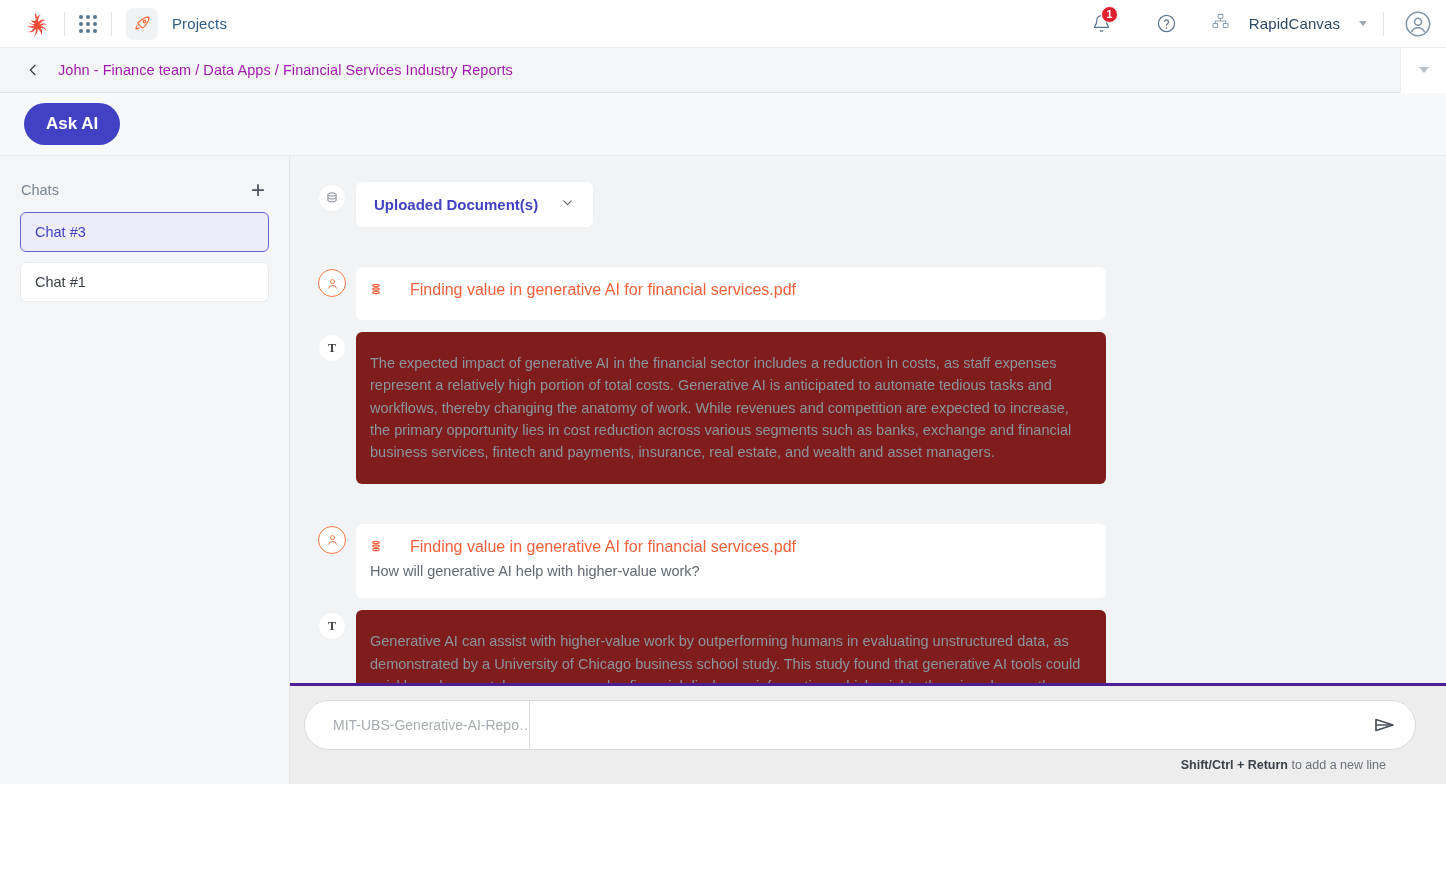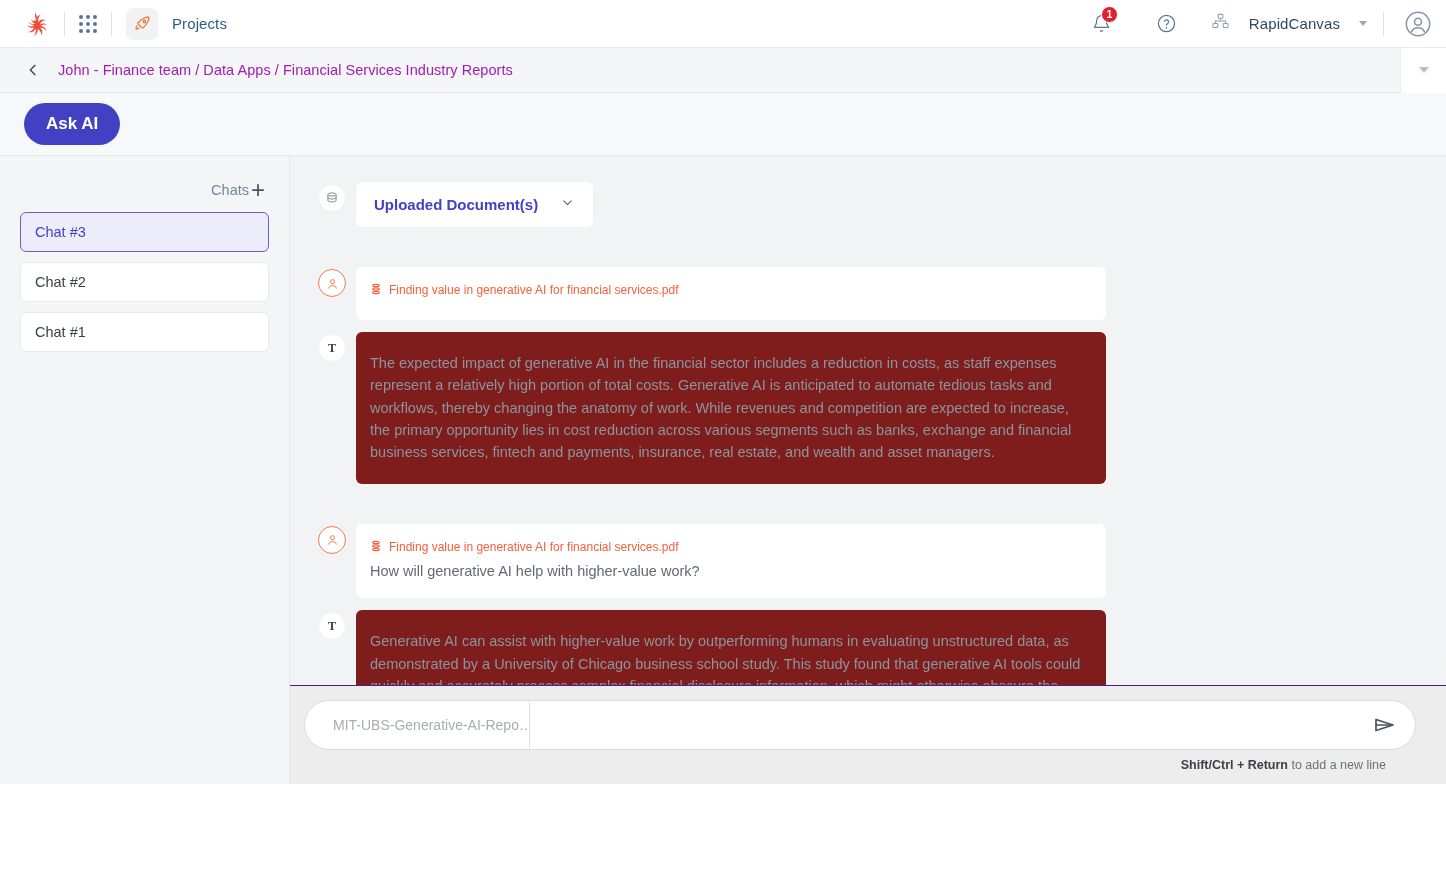--- a/index.html
+++ b/index.html
@@ -84,21 +84,21 @@
 
   
   .body { flex: 1; display:flex; min-height: 0; }
 
   .sidebar {
     width: 290px; flex: 0 0 290px;
     background: #f4f5f7; border-right: 1px solid #e4e6ea;
     padding: 0 20px;
   }
   .chats-head {
-    display:flex; align-items:center; justify-content:flex-end;
+    display:flex; align-items:center; justify-content:space-between;
     padding: 22px 2px 10px 1px;
   }
   .chats-title { font-size: 14.5px; color:#7b8591; }
   .plus-btn { font-size: 24px; color:#4a5159; line-height:1; cursor:pointer; font-weight: 300; padding: 0 2px; }
   .chat-item {
     background:#fff; border:1px solid #e9eaee; border-radius: 6px;
     padding: 11px 14px; font-size: 14.5px; color:#3b4149;
     margin-bottom: 10px; cursor:pointer;
   }
   .chat-item.active {
@@ -128,32 +128,32 @@
     box-shadow: 0 0 0 1px rgba(0,0,0,0.01);
   }
   .doc-select-label { font-size: 15px; font-weight: bold; color:#4241c4; }
 
   .card {
     background:#fff; border-radius: 6px;
     padding: 14px 20px 16px 14px;
     flex: 1; max-width: 750px;
   }
   .q-file { display:flex; align-items:center; gap: 7px; margin-bottom: 5px; }
-  .q-file-name { font-size: 12px; color:#f4603c; }
+  .q-file-name { font-size: 16px; color:#f4603c;margin-left:21px; }
   .q-text { font-size: 14.5px; color:#616a74; line-height: 1.5; }
   .a-card { background:#7f1d1d; border-radius:6px; padding: 20px 24px 20px 14px; flex:1; max-width: 750px; }
   .a-text { font-size: 14.5px; color:#8c949d; line-height: 1.54; }
 
   .gap-lg { height: 40px; }
   .gap-sm { height: 12px; }
 
   
   .composer-wrap {
     flex: 0 0 auto; background:#ededee; padding: 14px 30px 6px 14px;
-    border-top: 1px solid #4c1d95;
+    border-top: 3px solid #4c1d95;
   }
   .composer {
     display:flex; align-items:stretch; background:#fff;
     border: 1px solid #d9dbdf; border-radius: 26px; height: 50px;
     overflow:hidden;
   }
   .file-chip {
     width: 225px; flex: 0 0 225px; display:flex; align-items:center;
     padding-left: 28px; border-right: 1px solid #dcdee1;
     font-size: 14px; color:#a8adb3; white-space: nowrap; overflow: hidden;
@@ -268,23 +268,20 @@
 
     <div class="sidebar">
       <div class="chats-head">
         <span class="chats-title">Chats</span>
         <span class="plus-btn">+</span>
       </div>
       <div class="chat-item active">
         <span>Chat #3</span>
       </div>
       <div class="chat-item">
-        <span>Chat #2</span>
-      </div>
-      <div class="chat-item">
         <span>Chat #1</span>
       </div>
     </div>
 
     <div class="main">
       <div class="thread">
 
         <div class="row">
           <div class="gutter">
             <div class="circ plain">

